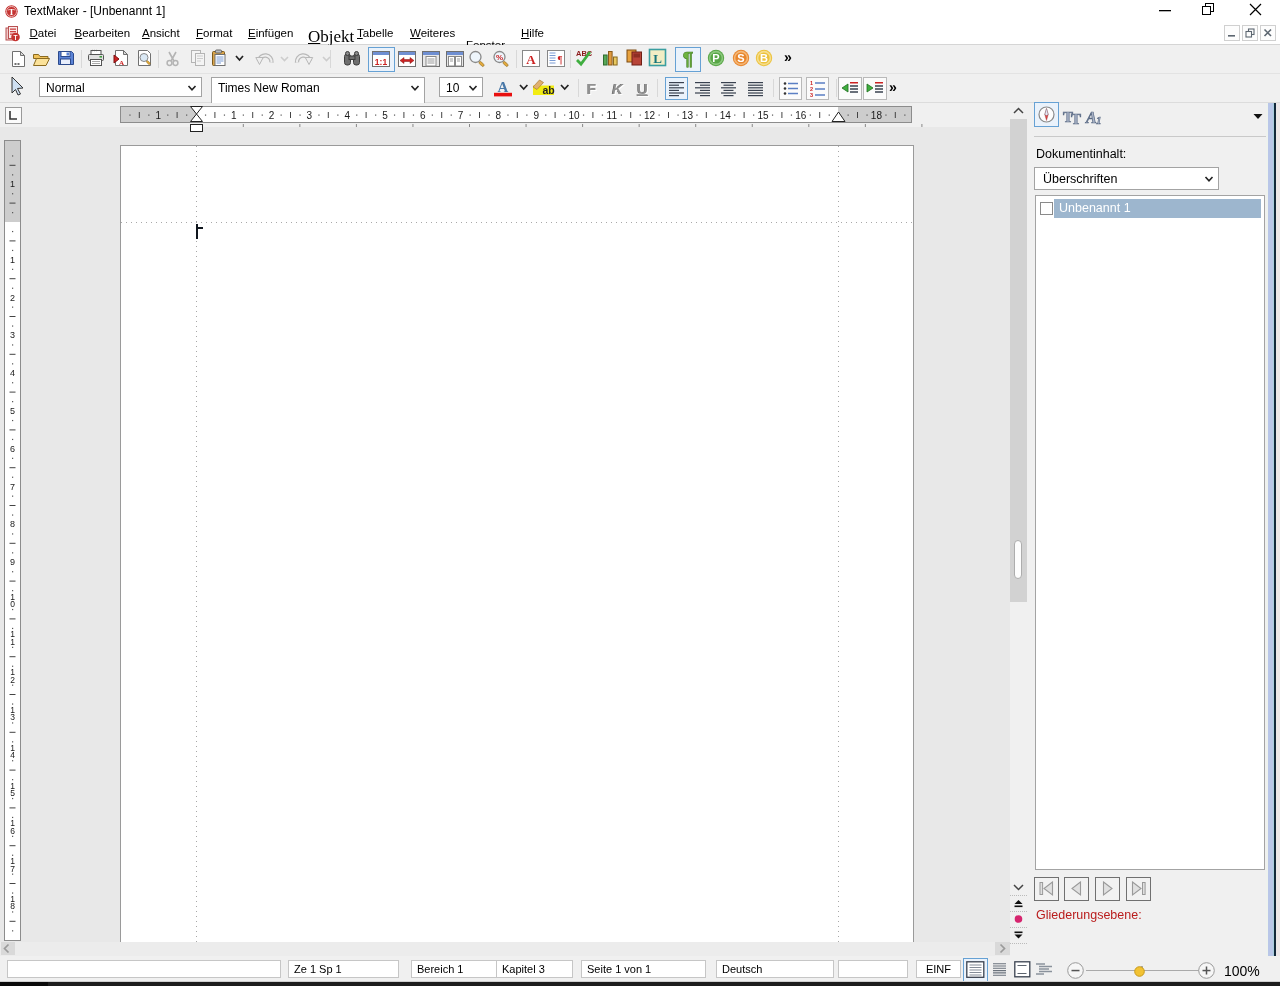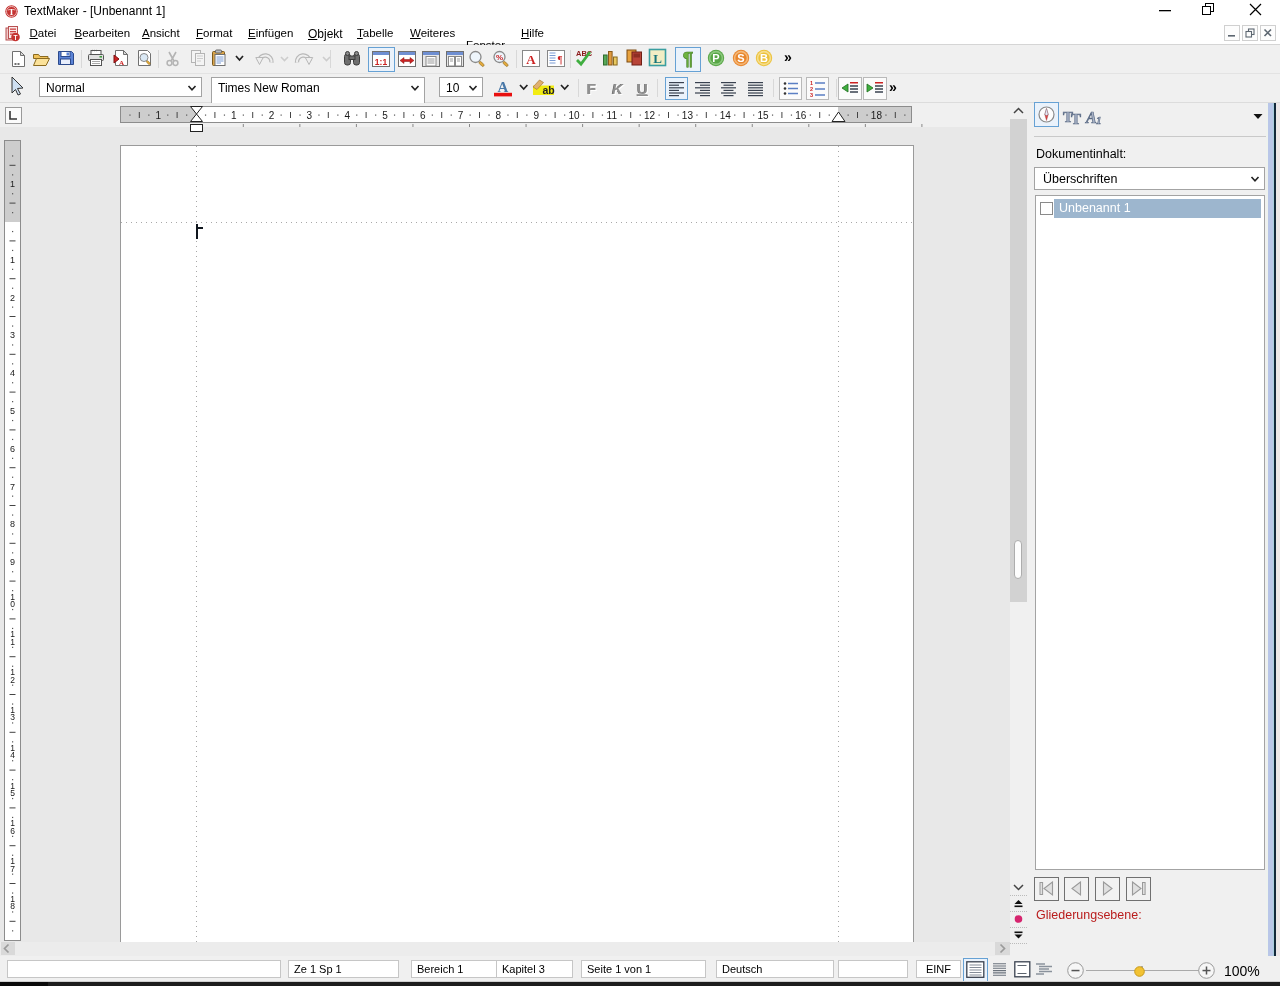--- a/index.html
+++ b/index.html
@@ -34,21 +34,21 @@
       <rect x="5" y="5" width="6" height="1.3" fill="#cc4444"></rect>
       <rect x="5" y="7.5" width="4" height="1.3" fill="#cc4444"></rect>
       <circle cx="10.5" cy="11" r="4.3" fill="#c53331"></circle>
       <text x="10.5" y="13.5" font-size="6.5" font-weight="bold" fill="#fff" text-anchor="middle">T</text>
     </svg>
 <div class="txt" style="left:29.5px;top:27px;font-size:11.5px;color:#000;"><span style="text-decoration:underline">D</span>atei</div>
 <div class="txt" style="left:74.5px;top:27px;font-size:11.5px;color:#000;"><span style="text-decoration:underline">B</span>earbeiten</div>
 <div class="txt" style="left:142px;top:27px;font-size:11.5px;color:#000;"><span style="text-decoration:underline">A</span>nsicht</div>
 <div class="txt" style="left:196px;top:27px;font-size:11.5px;color:#000;"><span style="text-decoration:underline">F</span>ormat</div>
 <div class="txt" style="left:248px;top:27px;font-size:11.5px;color:#000;"><span style="text-decoration:underline">E</span>infügen</div>
-<div class="txt" style="left:308px;top:27px;font-size:12px;color:#000;"><span style="text-decoration:underline">O</span>bjekt</div>
+<div class="txt" style="left:308px;top:27px;font-size:17px;color:#000;font-family:Liberation Serif, serif;"><span style="text-decoration:underline">O</span>bjekt</div>
 <div class="txt" style="left:357px;top:27px;font-size:11.5px;color:#000;"><span style="text-decoration:underline">T</span>abelle</div>
 <div class="txt" style="left:410px;top:27px;font-size:11.5px;color:#000;"><span style="text-decoration:underline">W</span>eiteres</div>
 <div class="txt" style="left:466px;top:27px;font-size:11.5px;color:#000;margin-top:12px;">Fe<span style="text-decoration:underline">n</span>ster</div>
 <div class="txt" style="left:521px;top:27px;font-size:11.5px;color:#000;"><span style="text-decoration:underline">H</span>ilfe</div>
 <div class="abs" style="left:1224px;top:25px;width:16px;height:16px;background:#fdfdfd;border:1px solid #d0d0d0"></div>
 <div class="abs" style="left:1242px;top:25px;width:16px;height:16px;background:#fdfdfd;border:1px solid #d0d0d0"></div>
 <div class="abs" style="left:1260px;top:25px;width:16px;height:16px;background:#fdfdfd;border:1px solid #d0d0d0"></div>
 <svg style="left:1224px;top:25px" width="16" height="16" viewBox="0 0 16 16">
       <rect x="4" y="10" width="7" height="1.6" fill="#5c6670"></rect>
     </svg>
@@ -584,21 +584,21 @@
     </svg>
 <svg style="left:1086px;top:108px" width="21" height="17" viewBox="0 0 21 17">
       <text x="0" y="15" font-size="16" font-weight="bold" font-style="italic" fill="#aab4c8" stroke="#5a6a84" stroke-width="0.7" font-family="Liberation Serif">A</text>
       <text x="10" y="16" font-size="11" font-weight="bold" font-style="italic" fill="#aab4c8" stroke="#5a6a84" stroke-width="0.6" font-family="Liberation Serif">1</text>
     </svg>
 <svg style="left:1253px;top:113px" width="10" height="7" viewBox="0 0 10 7">
       <path d="M0.5 1 L5 6 L9.5 1 Z" fill="#111"></path>
     </svg>
 <div class="abs" style="left:1034px;top:136px;width:232px;height:1px;background:#c9c9c9"></div>
 <div class="txt" style="left:1036px;top:147px;font-size:12.5px;color:#000;">Dokumentinhalt:</div>
-<div class="abs" style="left:1034px;top:167px;width:231px;height:23px;background:#fff;border:1px solid #a3a3a3">
+<div class="abs" style="left:1034px;top:167px;width:185px;height:23px;background:#fff;border:1px solid #a3a3a3">
       <div class="txt" style="left:8px;top:4.0px;font-size:12.5px">Überschriften</div>
       <svg style="right:4px;top:8px;position:absolute" width="10" height="7" viewBox="0 0 10 7">
         <path d="M1.5 1 L5 4.8 L8.5 1" fill="none" stroke="#222" stroke-width="1.6"></path>
       </svg>
     </div>
 <div class="abs" style="left:1035px;top:195px;width:230px;height:675px;background:#fff;border:1px solid #a3a3a3"></div>
 <div class="abs" style="left:1054px;top:199px;width:207px;height:19px;background:#9db6ce"></div>
 <div class="abs" style="left:1040px;top:202px;width:13px;height:13px;background:#fff;border:1px solid #8a8a8a"></div>
 <div class="txt" style="left:1059px;top:201px;font-size:12.5px;color:#fff;">Unbenannt 1</div>
 <div class="abs" style="left:1034px;top:877px;width:25px;height:24px;background:#f2f2f2;border:1px solid #707070"></div>

